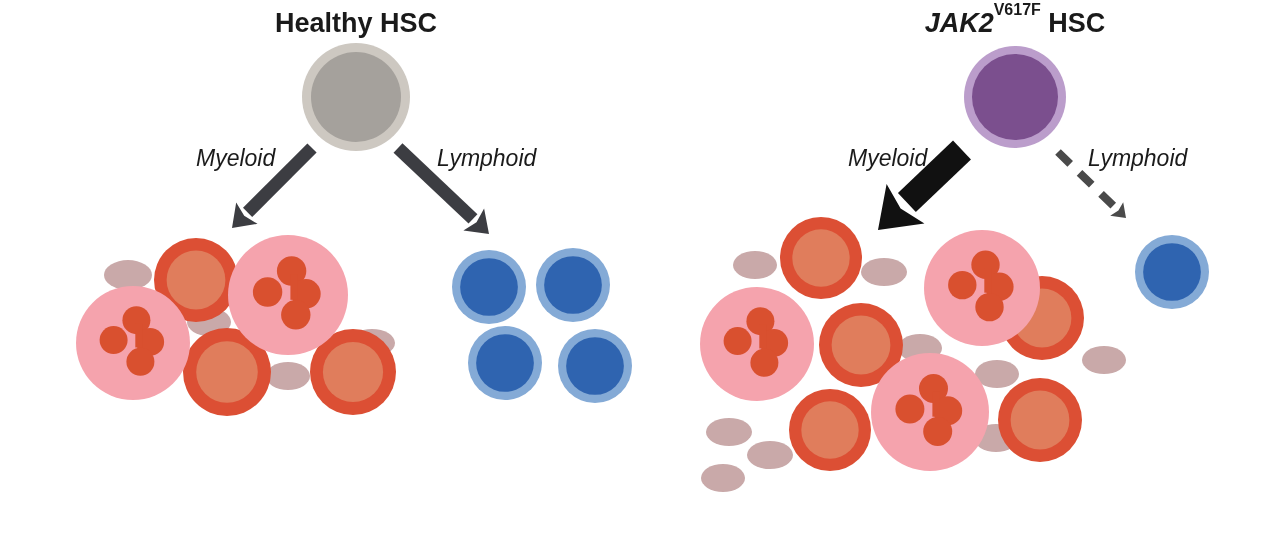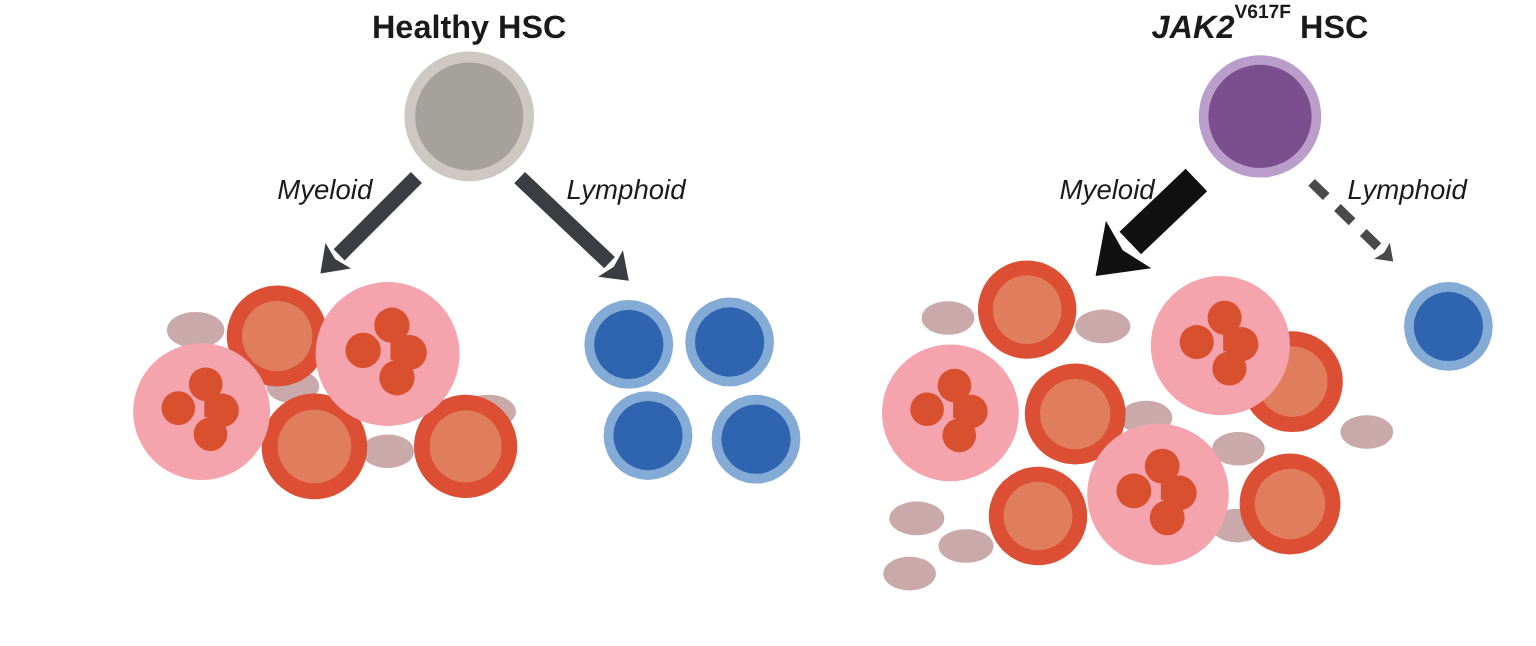--- a/index.html
+++ b/index.html
@@ -12,21 +12,20 @@
     width: 1280px;
     height: 538px;
     font-family: "Liberation Sans", sans-serif;
     overflow: hidden;
   }
   #figure-root {
     position: relative;
     width: 1114px;
     height: 538px;
     background: #ffffff;
-    padding-left: 35px;
   }
   svg#diagram {
     display: block;
     width: 1280px;
     height: 538px;
   }
   .panel-title {
     font-family: "Liberation Sans", sans-serif;
     font-weight: bold;
     font-size: 27px;

